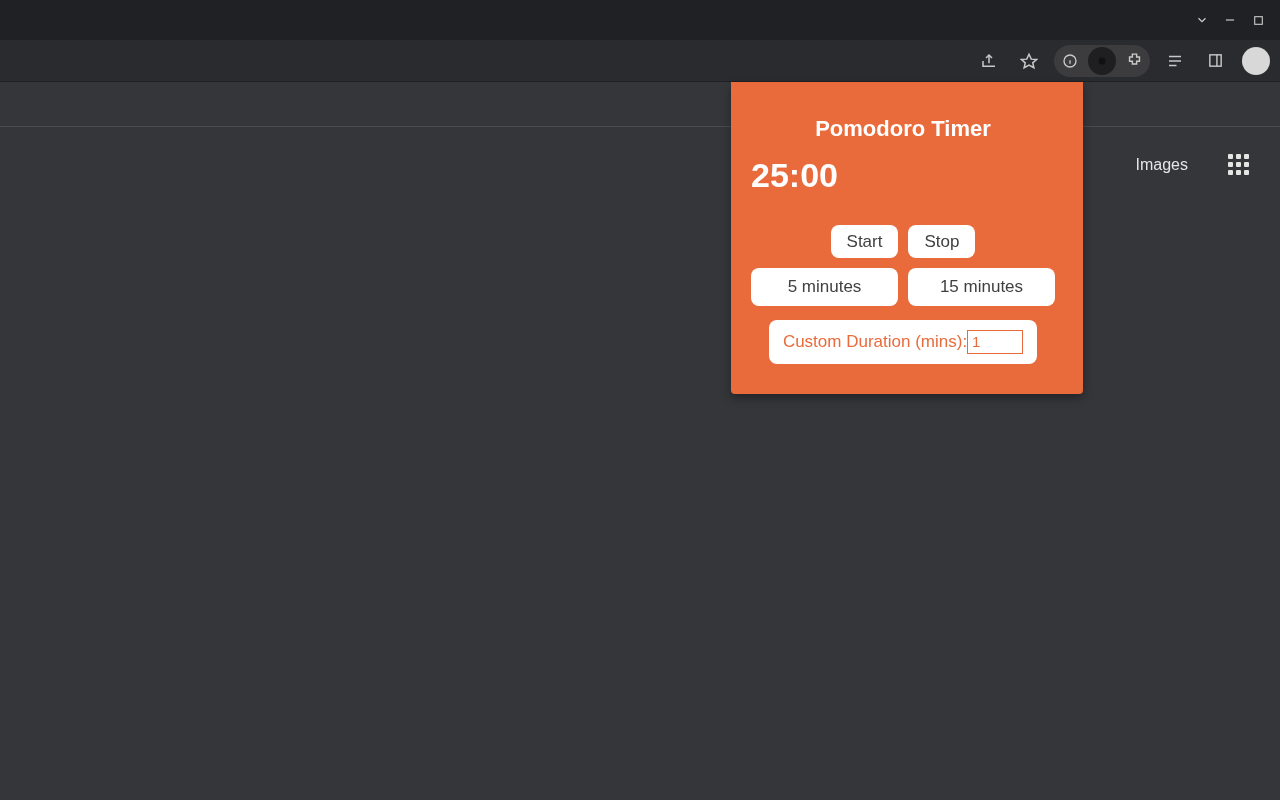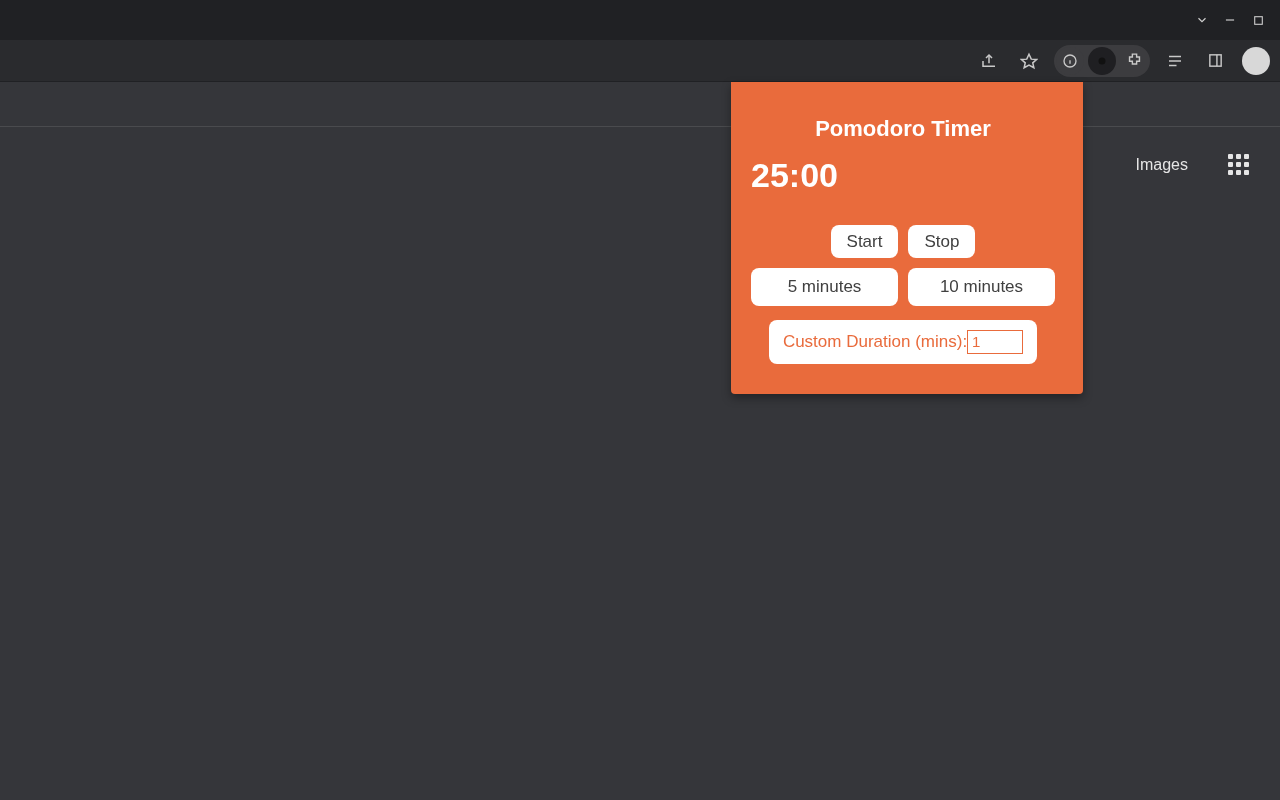--- a/index.html
+++ b/index.html
@@ -266,21 +266,21 @@
     <h1>Pomodoro Timer</h1>
     <div class="time">25:00</div>
 
     <div class="row">
       <button class="btn">Start</button>
       <button class="btn">Stop</button>
     </div>
 
     <div class="row presets">
       <button class="btn preset">5 minutes</button>
-      <button class="btn preset">10 minutes</button>
+      <button class="btn preset">15 minutes</button>
     </div>
 
     <div class="custom-row">
       <div class="custom">
         <span>Custom Duration (mins):</span>
         <input type="text" value="1" style="">
       </div>
     </div>
   </div>
 </div>

